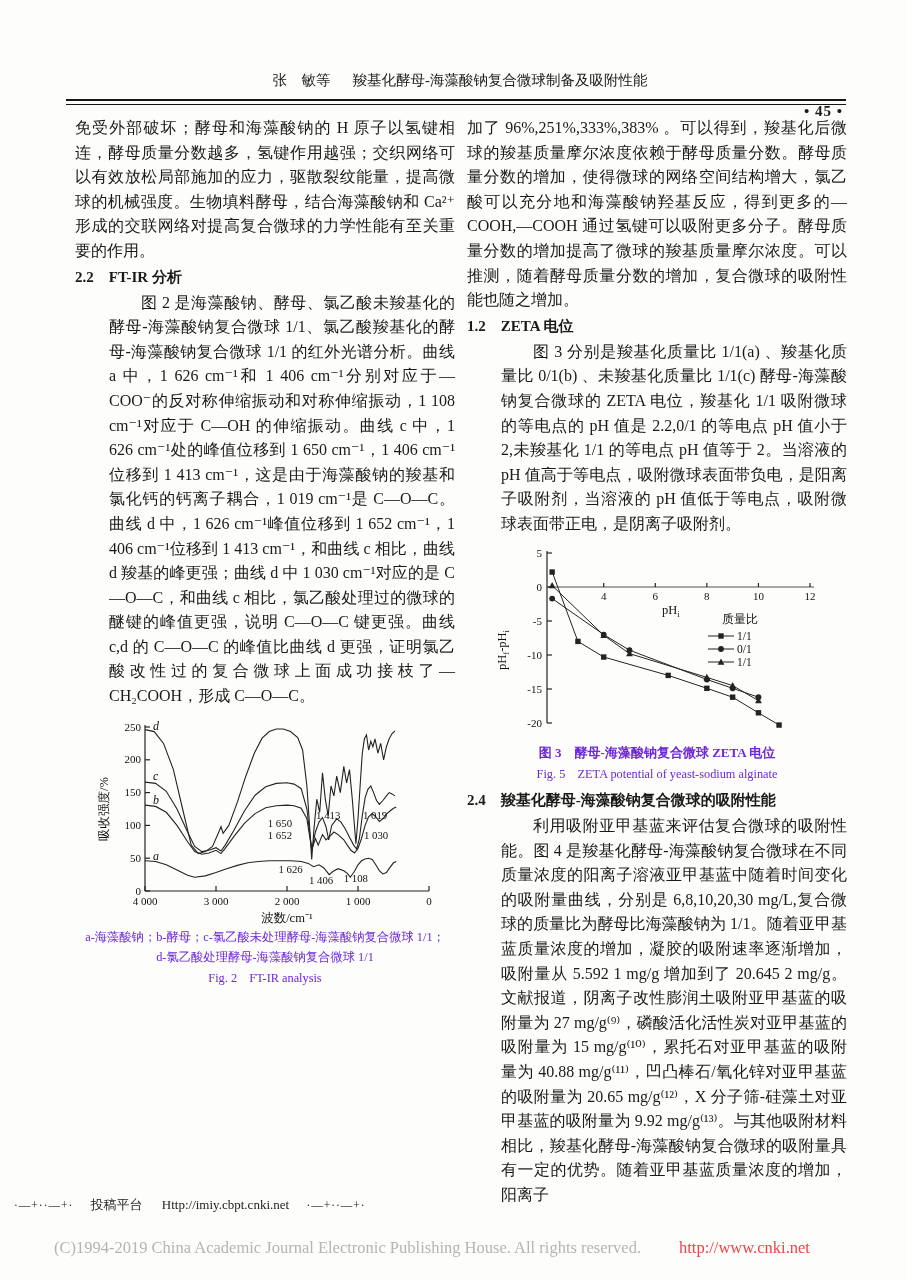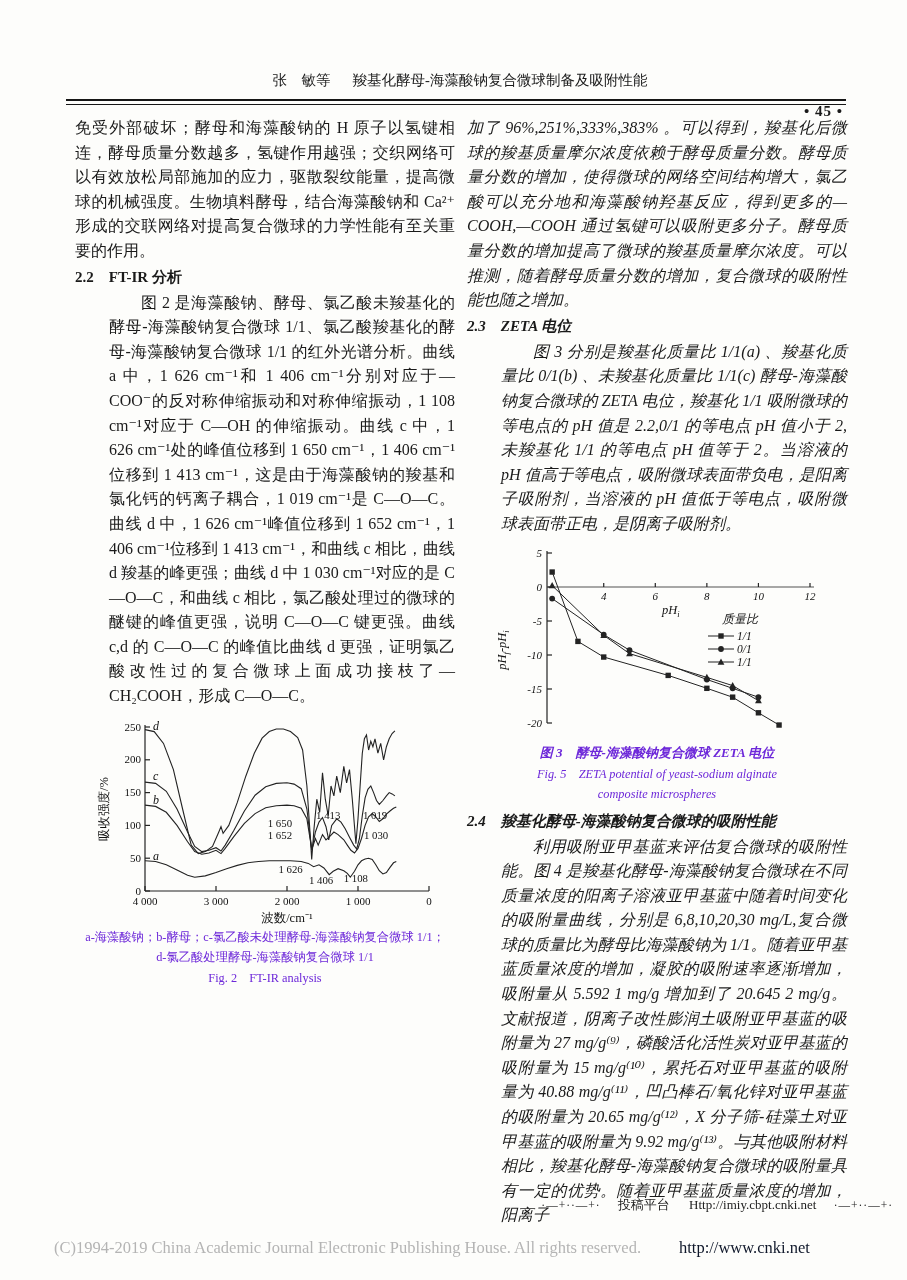--- a/index.html
+++ b/index.html
@@ -8,21 +8,21 @@
   
   .header{position:absolute;top:71px;left:75px;width:770px;height:22px;text-align:center;
           font-size:14.5px;white-space:nowrap;}
   .h-authors{margin-right:22px;}
   .h-page{position:absolute;right:2px;top:0;font-weight:bold;font-size:15px;letter-spacing:1px;margin-top:32px;}
   .header-rule{position:absolute;top:99px;left:66px;width:780px;height:3px;
                border-top:2.5px solid #161616;border-bottom:1px solid #161616;}
   
   .col{position:absolute;top:116px;width:380px;}
   .col-left{left:75px;}
-  .col-right{left:467px;font-style:italic;}
+  .col-right{left:467px;}
   p.body-text{margin:0;font-size:16px;line-height:24.6px;text-align:justify;
               text-justify:inter-ideograph;}
   p.indent{text-indent:2em;margin-left:34px;}
   h3.sec{margin:0;padding:1px 0;font-size:15px;line-height:25px;font-weight:bold;}
   figure.fig{margin:6px 0 3px;text-align:center;}
   .cap{font-size:12.3px;line-height:20.5px;text-align:center;color:#6d28d9;}
   .cap.zh{font-weight:bold;font-size:13px;line-height:23px;}
   
   svg.chart{display:block;margin:0 auto;}
   .curve{fill:none;stroke:#232323;stroke-width:1.1;}
@@ -30,27 +30,27 @@
   .ax{stroke:#232323;stroke-width:1.2;}
   .gax{stroke:#8a8a8a;stroke-width:1.4;}
   text.tick{font-family:"Liberation Serif",serif;font-size:11px;fill:#111;}
   text.ann{font-family:"Liberation Serif",serif;font-size:10.8px;fill:#111;}
   text.clab{font-family:"Liberation Serif",serif;font-size:12px;font-style:italic;fill:#111;}
   text.axlab{font-family:"Liberation Serif",serif;font-size:12.5px;fill:#111;}
   text.leg{font-family:"Liberation Serif",serif;font-size:11.5px;fill:#111;}
   text.legt{font-family:"Liberation Serif",serif;font-size:12px;fill:#111;}
   .mk{fill:#232323;stroke:none;}
   
-  .footer-line{position:absolute;top:1196px;left:0;width:907px;text-align:right;
+  .footer-line{position:absolute;top:1196px;left:0;width:907px;text-align:left;
                font-size:13px;color:#1c1c1c;}
   .footer-line .decor{font-size:11.5px;letter-spacing:1px;margin:0 14px;color:#222;}
   .footer-line .plat{margin-right:16px;}
   .copyright{position:absolute;top:1238px;left:54px;width:820px;font-size:16.5px;
              color:#b4b4b4;white-space:nowrap;}
-  .copyright .cp-url{margin-left:38px;color:#0f172a;}
+  .copyright .cp-url{margin-left:38px;color:#ef4444;}
 </style>
 </head>
 <body>
 
 <div class="page">
 
   <div class="header">
     <span class="h-authors">张　敏等</span><span class="h-title">羧基化酵母-海藻酸钠复合微球制备及吸附性能</span>
     <span class="h-page">• 45 •</span>
   </div>
@@ -108,21 +108,21 @@
         </svg>
       <div class="cap">a-海藻酸钠；b-酵母；c-氯乙酸未处理酵母-海藻酸钠复合微球 1/1；</div>
       <div class="cap">d-氯乙酸处理酵母-海藻酸钠复合微球 1/1</div>
       <div class="cap">Fig. 2　FT-IR analysis</div>
     </figure>
 
   </div>
 
   <div class="col col-right">
     <p class="body-text">加了 96%,251%,333%,383% 。可以得到，羧基化后微球的羧基质量摩尔浓度依赖于酵母质量分数。酵母质量分数的增加，使得微球的网络空间结构增大，氯乙酸可以充分地和海藻酸钠羟基反应，得到更多的—COOH,—COOH 通过氢键可以吸附更多分子。酵母质量分数的增加提高了微球的羧基质量摩尔浓度。可以推测，随着酵母质量分数的增加，复合微球的吸附性能也随之增加。</p>
-    <h3 class="sec">2.3　ZETA 电位</h3>
+    <h3 class="sec">1.2　ZETA 电位</h3>
     <p class="body-text indent">图 3 分别是羧基化质量比 1/1(a) 、羧基化质量比 0/1(b) 、未羧基化质量比 1/1(c) 酵母-海藻酸钠复合微球的 ZETA 电位，羧基化 1/1 吸附微球的等电点的 pH 值是 2.2,0/1 的等电点 pH 值小于 2,未羧基化 1/1 的等电点 pH 值等于 2。当溶液的 pH 值高于等电点，吸附微球表面带负电，是阳离子吸附剂，当溶液的 pH 值低于等电点，吸附微球表面带正电，是阴离子吸附剂。</p>
 
     <figure class="fig">
       <svg class="chart" width="330" height="198" viewBox="0 0 330 198">
           <line x1="55" y1="8" x2="55" y2="180" class="ax"></line>
           <line x1="55" y1="44" x2="322" y2="44" class="gax"></line>
           <line x1="55" y1="10" x2="60" y2="10" class="ax"></line>
           <text x="50" y="13.5" class="tick" text-anchor="end">5</text>
           <line x1="55" y1="44" x2="60" y2="44" class="ax"></line>
           <text x="50" y="47.5" class="tick" text-anchor="end">0</text>
@@ -175,21 +175,20 @@
           <text x="245" y="96.8" class="leg">1/1</text>
           <line x1="216" y1="106" x2="242" y2="106" class="zline"></line>
           <circle cx="229" cy="106" r="2.9" class="mk"></circle>
           <text x="245" y="109.8" class="leg">0/1</text>
           <line x1="216" y1="119" x2="242" y2="119" class="zline"></line>
           <path d="M229 115.4 L232.4 121.7 L225.6 121.7 Z" class="mk"></path>
           <text x="245" y="122.8" class="leg">1/1</text>
         </svg>
       <div class="cap zh">图 3　酵母-海藻酸钠复合微球 ZETA 电位</div>
       <div class="cap">Fig. 5　ZETA potential of yeast-sodium alginate</div>
-      <div class="cap">composite microspheres</div>
     </figure>
 
     <h3 class="sec">2.4　羧基化酵母-海藻酸钠复合微球的吸附性能</h3>
     <p class="body-text indent">利用吸附亚甲基蓝来评估复合微球的吸附性能。图 4 是羧基化酵母-海藻酸钠复合微球在不同质量浓度的阳离子溶液亚甲基蓝中随着时间变化的吸附量曲线，分别是 6,8,10,20,30 mg/L,复合微球的质量比为酵母比海藻酸钠为 1/1。随着亚甲基蓝质量浓度的增加，凝胶的吸附速率逐渐增加，吸附量从 5.592 1 mg/g 增加到了 20.645 2 mg/g。文献报道，阴离子改性膨润土吸附亚甲基蓝的吸附量为 27 mg/g⁽⁹⁾，磷酸活化活性炭对亚甲基蓝的吸附量为 15 mg/g⁽¹⁰⁾，累托石对亚甲基蓝的吸附量为 40.88 mg/g⁽¹¹⁾，凹凸棒石/氧化锌对亚甲基蓝的吸附量为 20.65 mg/g⁽¹²⁾，X 分子筛-硅藻土对亚甲基蓝的吸附量为 9.92 mg/g⁽¹³⁾。与其他吸附材料相比，羧基化酵母-海藻酸钠复合微球的吸附量具有一定的优势。随着亚甲基蓝质量浓度的增加，阳离子</p>
   </div>
 
   <div class="footer-line">
     <span class="decor">·—+··—+·</span>
     <span class="plat">投稿平台</span>
     <span class="furl">Http://imiy.cbpt.cnki.net</span>

